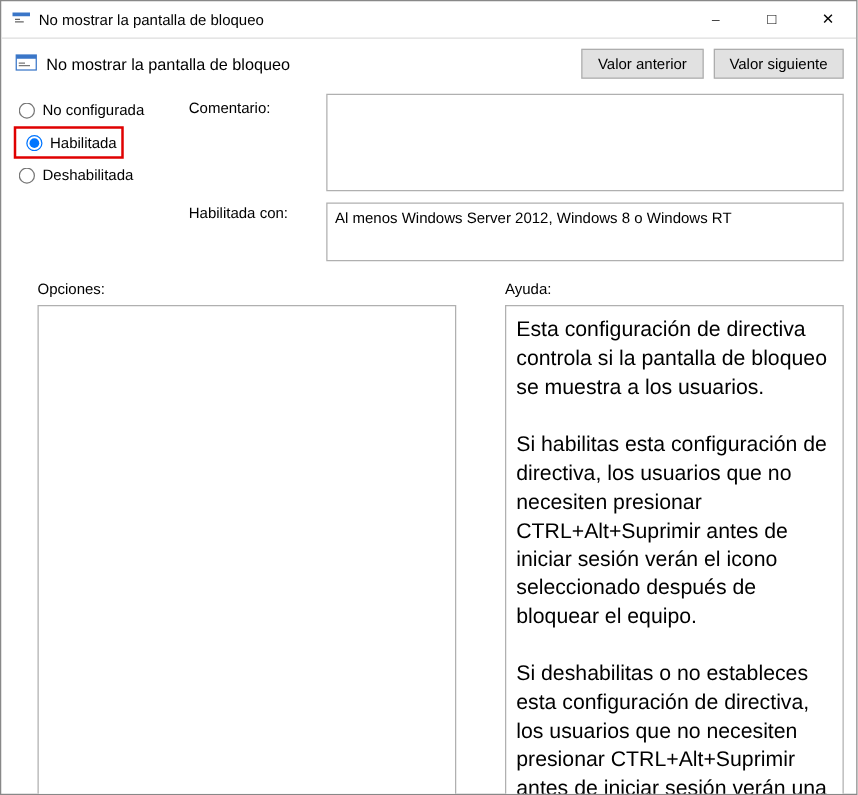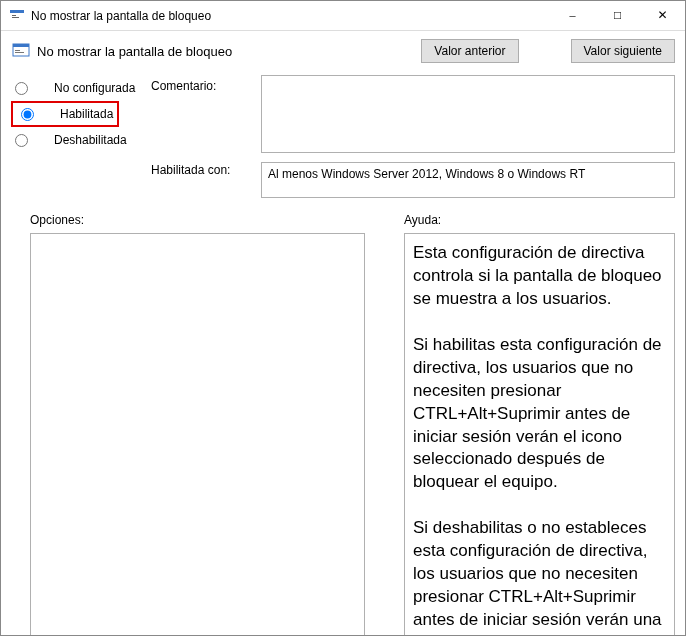--- a/index.html
+++ b/index.html
@@ -5,31 +5,31 @@
 * { box-sizing: border-box; font-family: "Segoe UI", Tahoma, sans-serif; font-size: 12px; }
 body { margin: 0; background: #fff; width: 686px; height: 636px; border: 1px solid #888; display: flex; flex-direction: column; }
 .titlebar { height: 30px; display: flex; align-items: center; padding-left: 8px; border-bottom: 1px solid #ddd; }
 .titlebar .icon { width: 16px; height: 16px; margin-right: 6px; }
 .titlebar .title { flex: 1; }
 .winctl { width: 45px; height: 29px; display:flex; align-items:center; justify-content:center; font-family: "Segoe UI Symbol"; }
 .content { flex: 1; display:flex; flex-direction: column; padding: 8px 10px 10px 10px; }
 .hdr { display:flex; align-items:center; margin-bottom: 6px; }
 .hdr .icon { width: 20px; height: 20px; margin-right: 6px; }
 .hdr .name { flex:1; font-size: 13px; }
-.btn { background:#e1e1e1; border:1px solid #adadad; padding: 4px 12px; min-width: 80px; text-align:right; cursor: default; margin-left: 44px; }
+.btn { background:#e1e1e1; border:1px solid #adadad; padding: 4px 12px; min-width: 80px; text-align:right; cursor: default; }
 .row { display:flex; margin-top: 6px; }
 .radios { width: 140px; }
-.radio { display:flex; align-items:center; padding:2px 0; margin: 4px 0; gap: 20px; }
+.radio { display:flex; align-items:center; padding:2px 0; margin: 4px 0; }
 .radio input { margin: 0 6px 0 4px; }
 .highlight-red { border: 2px solid #e00000; padding: 2px 4px; display:inline-flex; align-items:center; }
 .labels-col { width: 110px; padding-top:4px; }
 .fields-col { flex:1; display:flex; flex-direction:column; }
 textarea { width: 100%; resize:none; font-family: inherit; border:1px solid #b0b0b0; padding:4px 6px; background:#fff; }
 .commentbox { height: 78px; }
-.compatbox { height: 36px; }
+.compatbox { height: 47px; }
 .midrow { display:flex; margin-top: 12px; gap: 20px; flex:1; min-height:0; }
 .col { display:flex; flex-direction:column; flex:1; min-height:0;margin-left:19px; }
 .col-opts { flex: 0 0 335px; }
 .col-help { flex:1; }
 .panel { flex:1; border:1px solid #b0b0b0; margin-top:6px; padding:8px; overflow:auto; background:#fff; font-size:17px; line-height:1.35; }
 .panel.opts { }
 .footer { display:flex; justify-content:flex-end; padding:10px 12px; gap:8px; }
 .btn-wrap-red { border: 3px solid #e00000; padding: 4px; display:inline-block; }
 .btn-accept { background:#15803d; border:1px solid #f97316; outline:1px solid #0078d7; outline-offset:-3px; padding:3px 14px; }
 svg.appicon rect { stroke:none; }

